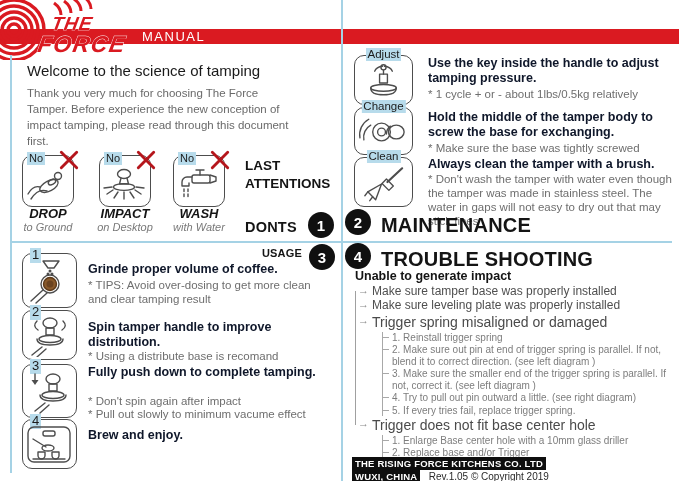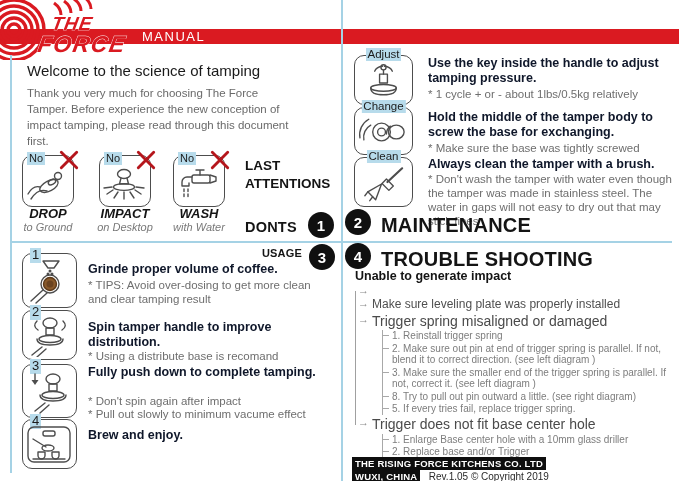--- a/index.html
+++ b/index.html
@@ -247,34 +247,35 @@
   <div class="abs h2" style="left:88px;top:428px;width:252px">Brew and enjoy.</div>
 
   <div class="abs badge" style="left:345px;top:243px">4</div>
   <div class="abs problem">Unable to generate impact</div>
   <div class="abs sec" style="left:381px;top:248px">TROUBLE SHOOTING</div>
 
   <div class="abs tree">
     <div class="tree-vline"></div>
     <div class="cause">
       <span class="arr">→</span>
+      <span>Make sure tamper base was properly installed</span>
     </div>
     <div class="cause">
       <span class="arr">→</span>
       <span>Make sure leveling plate was properly installed</span>
     </div>
     <div class="cause big">
       <span class="arr">→</span>
       <span>Trigger spring misaligned or damaged</span>
     </div>
     <div class="subs">
       <div>1. Reinstall trigger spring</div>
       <div>2. Make sure out pin at end of trigger spring is parallel. If not, blend it to correct direction. (see left diagram )</div>
       <div>3. Make sure the smaller end of the trigger spring is parallel. If not, correct it. (see left diagram )</div>
-      <div>8. Try to pull out pin outward a little. (see right diagram)</div>
+      <div>4. Try to pull out pin outward a little. (see right diagram)</div>
       <div>5. If every tries fail, replace trigger spring.</div>
     </div>
     <div class="cause big">
       <span class="arr">→</span>
       <span>Trigger does not fit base center hole</span>
     </div>
     <div class="subs">
       <div>1. Enlarge Base center hole with a 10mm glass driller</div>
       <div>2. Replace base and/or Trigger</div>
     </div>

